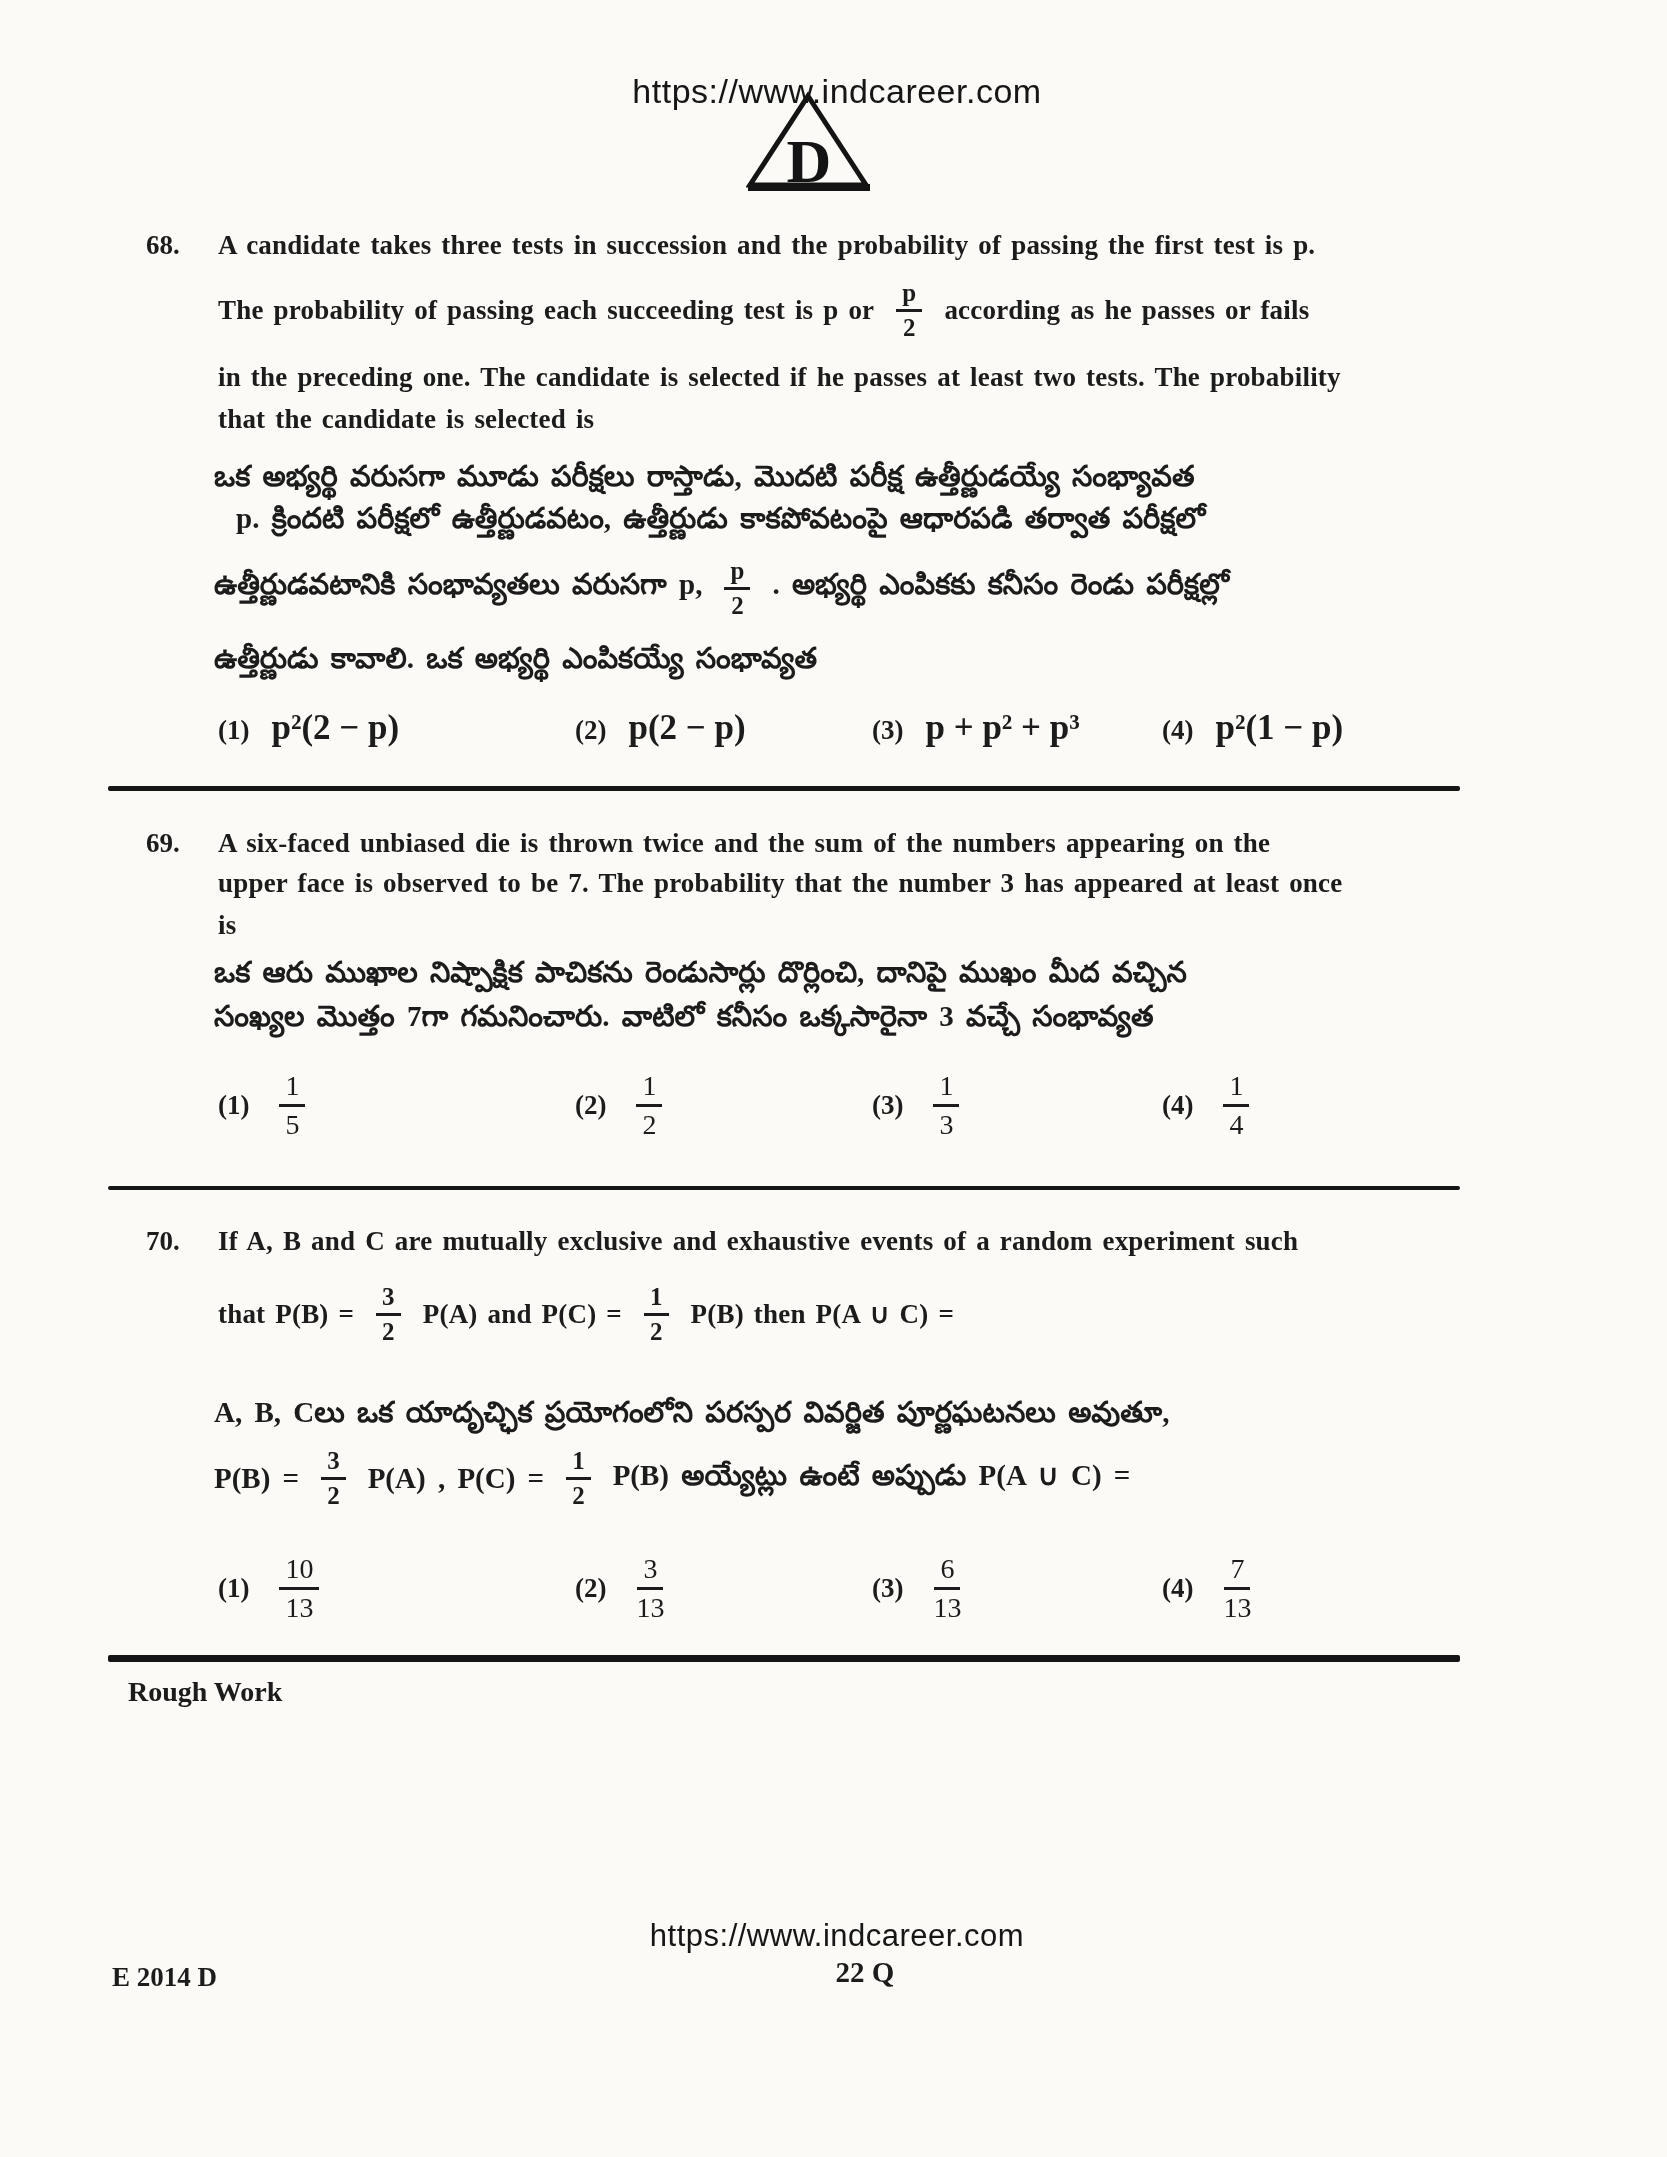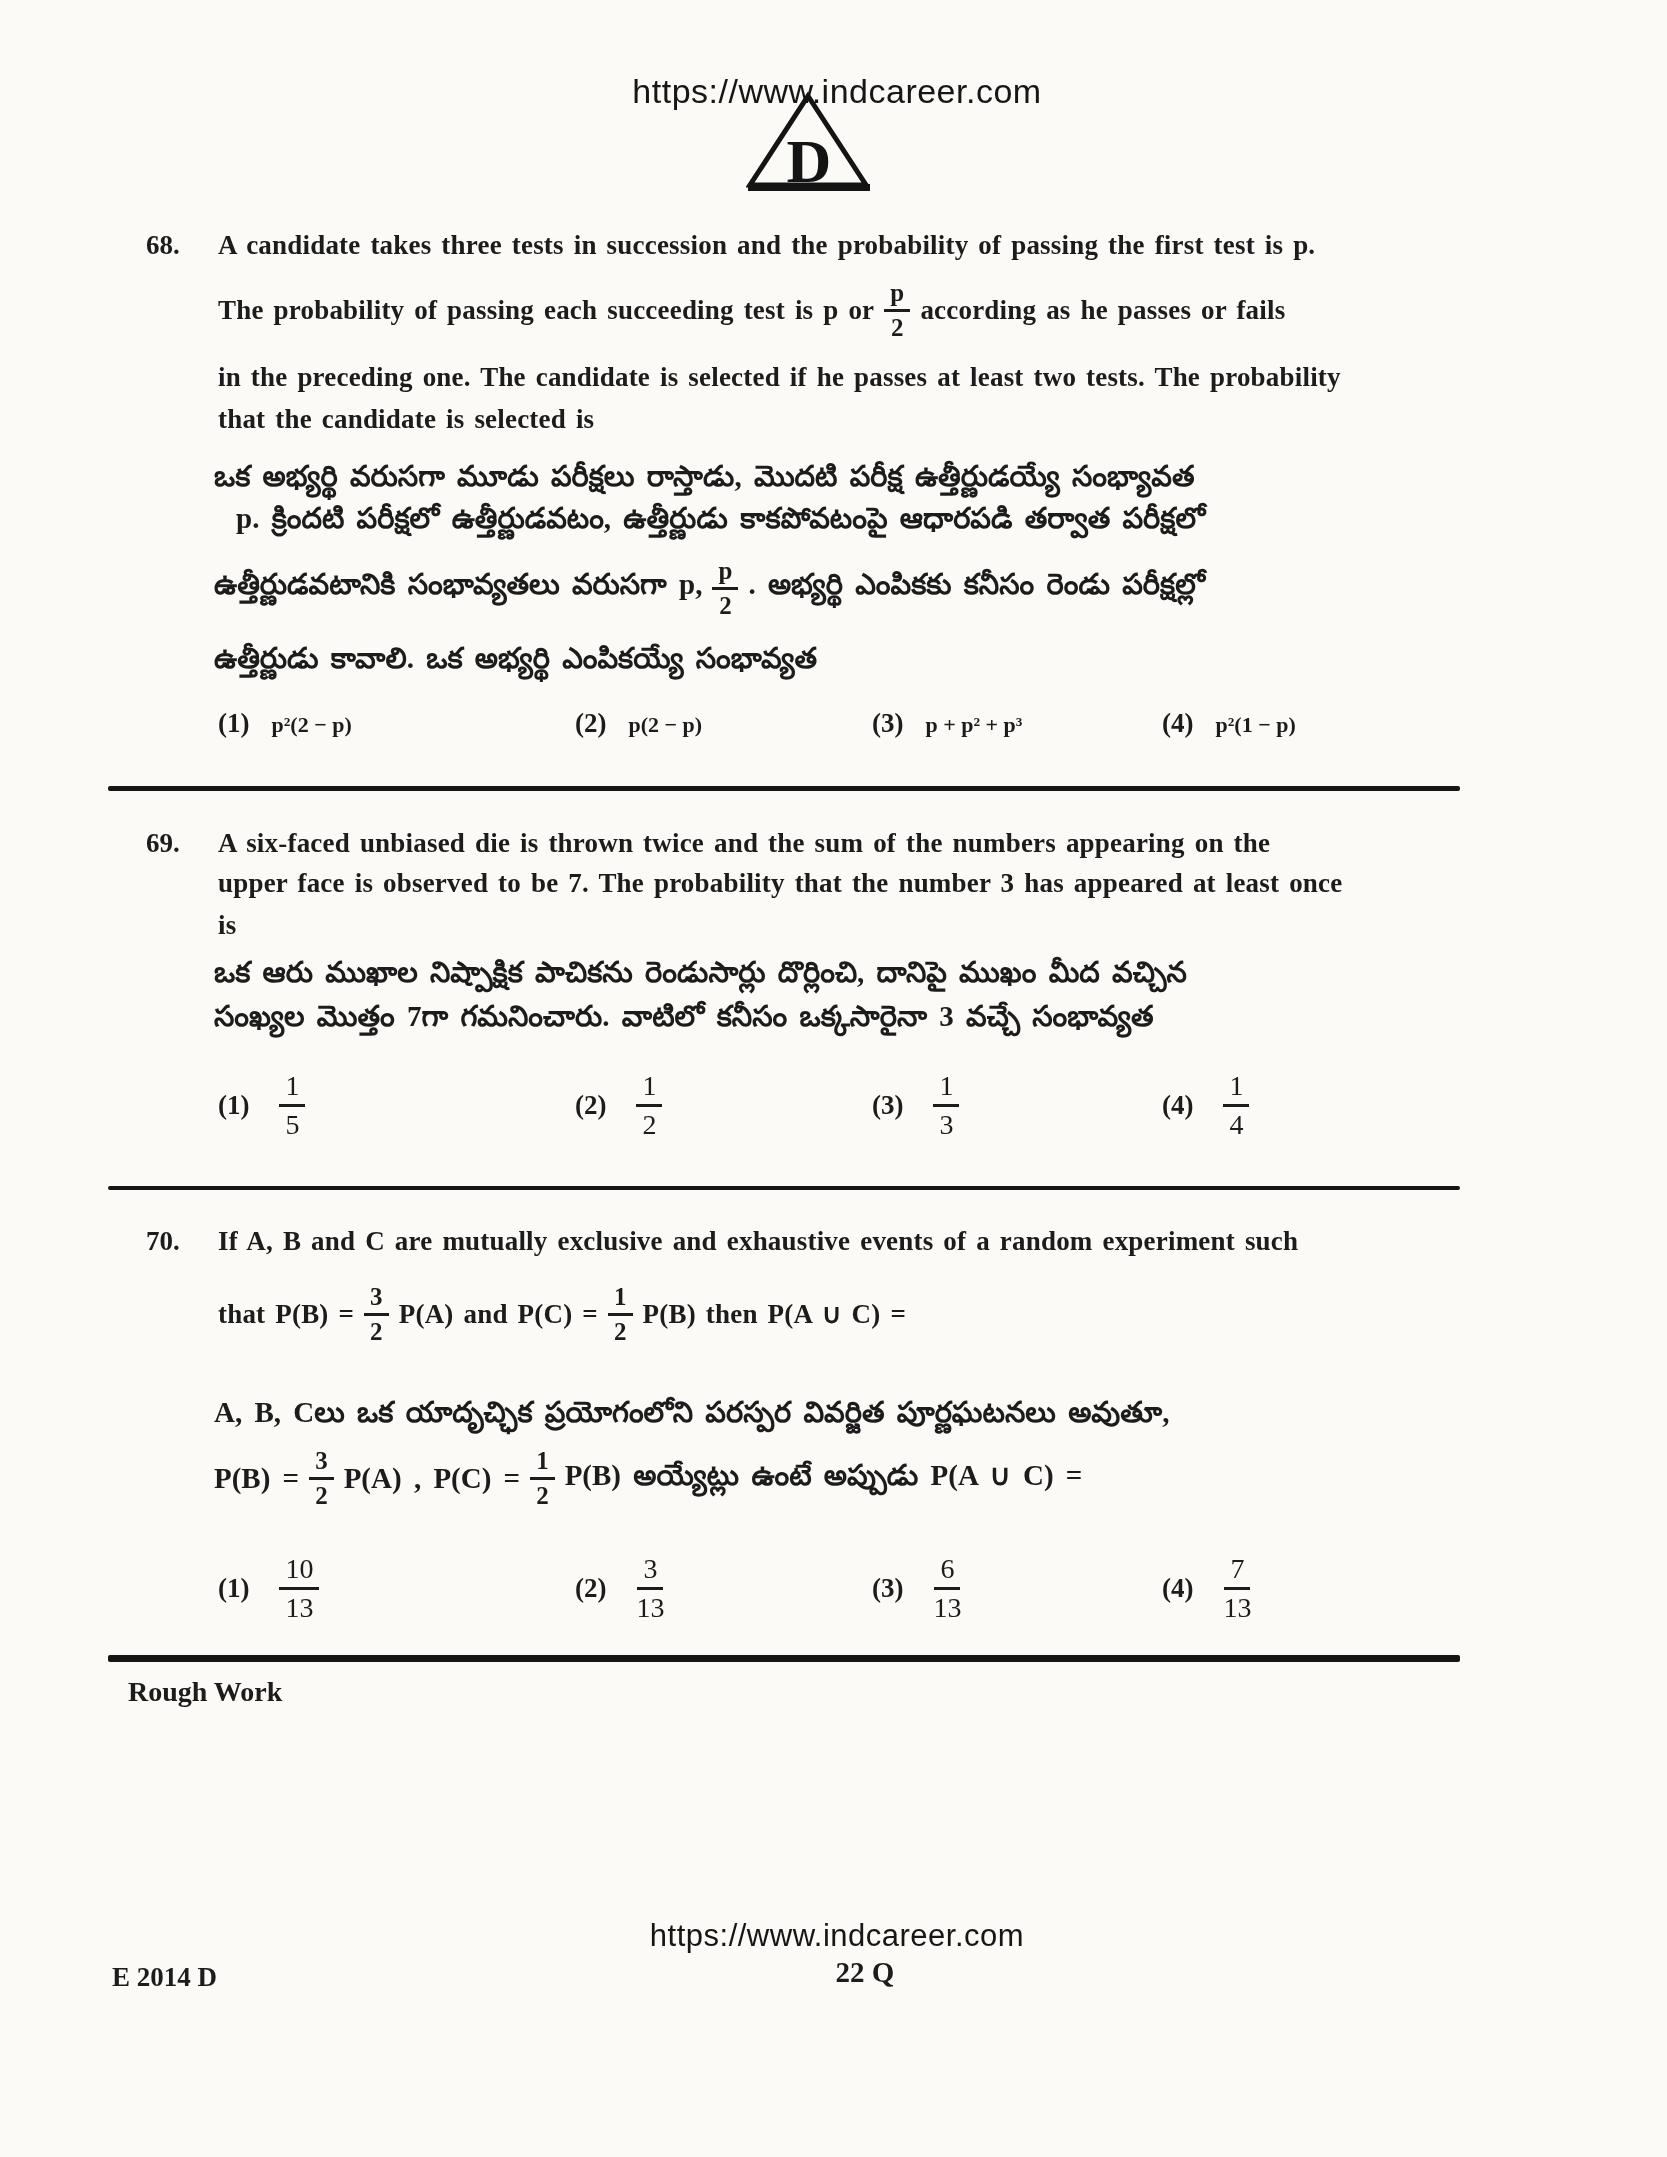--- a/index.html
+++ b/index.html
@@ -8,28 +8,28 @@
     width:1667px; height:2157px; position:relative;
     background:var(--paper); color:var(--ink);
     font-family:"Liberation Serif", serif; overflow:hidden;
   }
   .abs { position:absolute; }
   .en { font-size:27px; font-weight:bold; white-space:nowrap; word-spacing:3px; letter-spacing:0.2px; }
   .te { font-size:29px; font-weight:bold; white-space:nowrap; word-spacing:5px; }
   .qnum { font-size:27px; font-weight:bold; }
   .wm { font-family:"Liberation Sans", sans-serif; font-size:34px; color:#161616; letter-spacing:0.5px; }
   .wm-wrap { left:0; right:0; text-align:center;padding-left:7px; }
-  .formula { display:flex; align-items:center; gap:10px; }
+  .formula { display:flex; align-items:center; gap:22px; }
   .frac { display:inline-flex; flex-direction:column; align-items:center; line-height:1.12; font-size:25px; }
   .frac .n { padding:0 6px 2px; border-bottom:3px solid var(--ink); }
   .frac .d { padding-top:2px; }
   .opt { display:flex; align-items:baseline; gap:22px; }
   .fopt { display:flex; align-items:center; gap:30px; }
   .opt-label { font-size:27px; font-weight:bold; }
-  .opt-val { font-size:22px; font-weight:bold; white-space:nowrap; }
+  .opt-val { font-size:35px; font-weight:bold; white-space:nowrap; }
   .fopt .frac { font-size:28px; }
   .divider { background:#151515; border-radius:2px; }
   .logo-svg { display:block; }
   .rough { font-size:28px; font-weight:bold; }
   .footer-txt { font-size:27px; font-weight:bold; }
   .page-num { font-size:29px; font-weight:bold; text-align:center; }
   .wm-bottom { font-size:31px; }
 </style>
 </head>
 <body>

